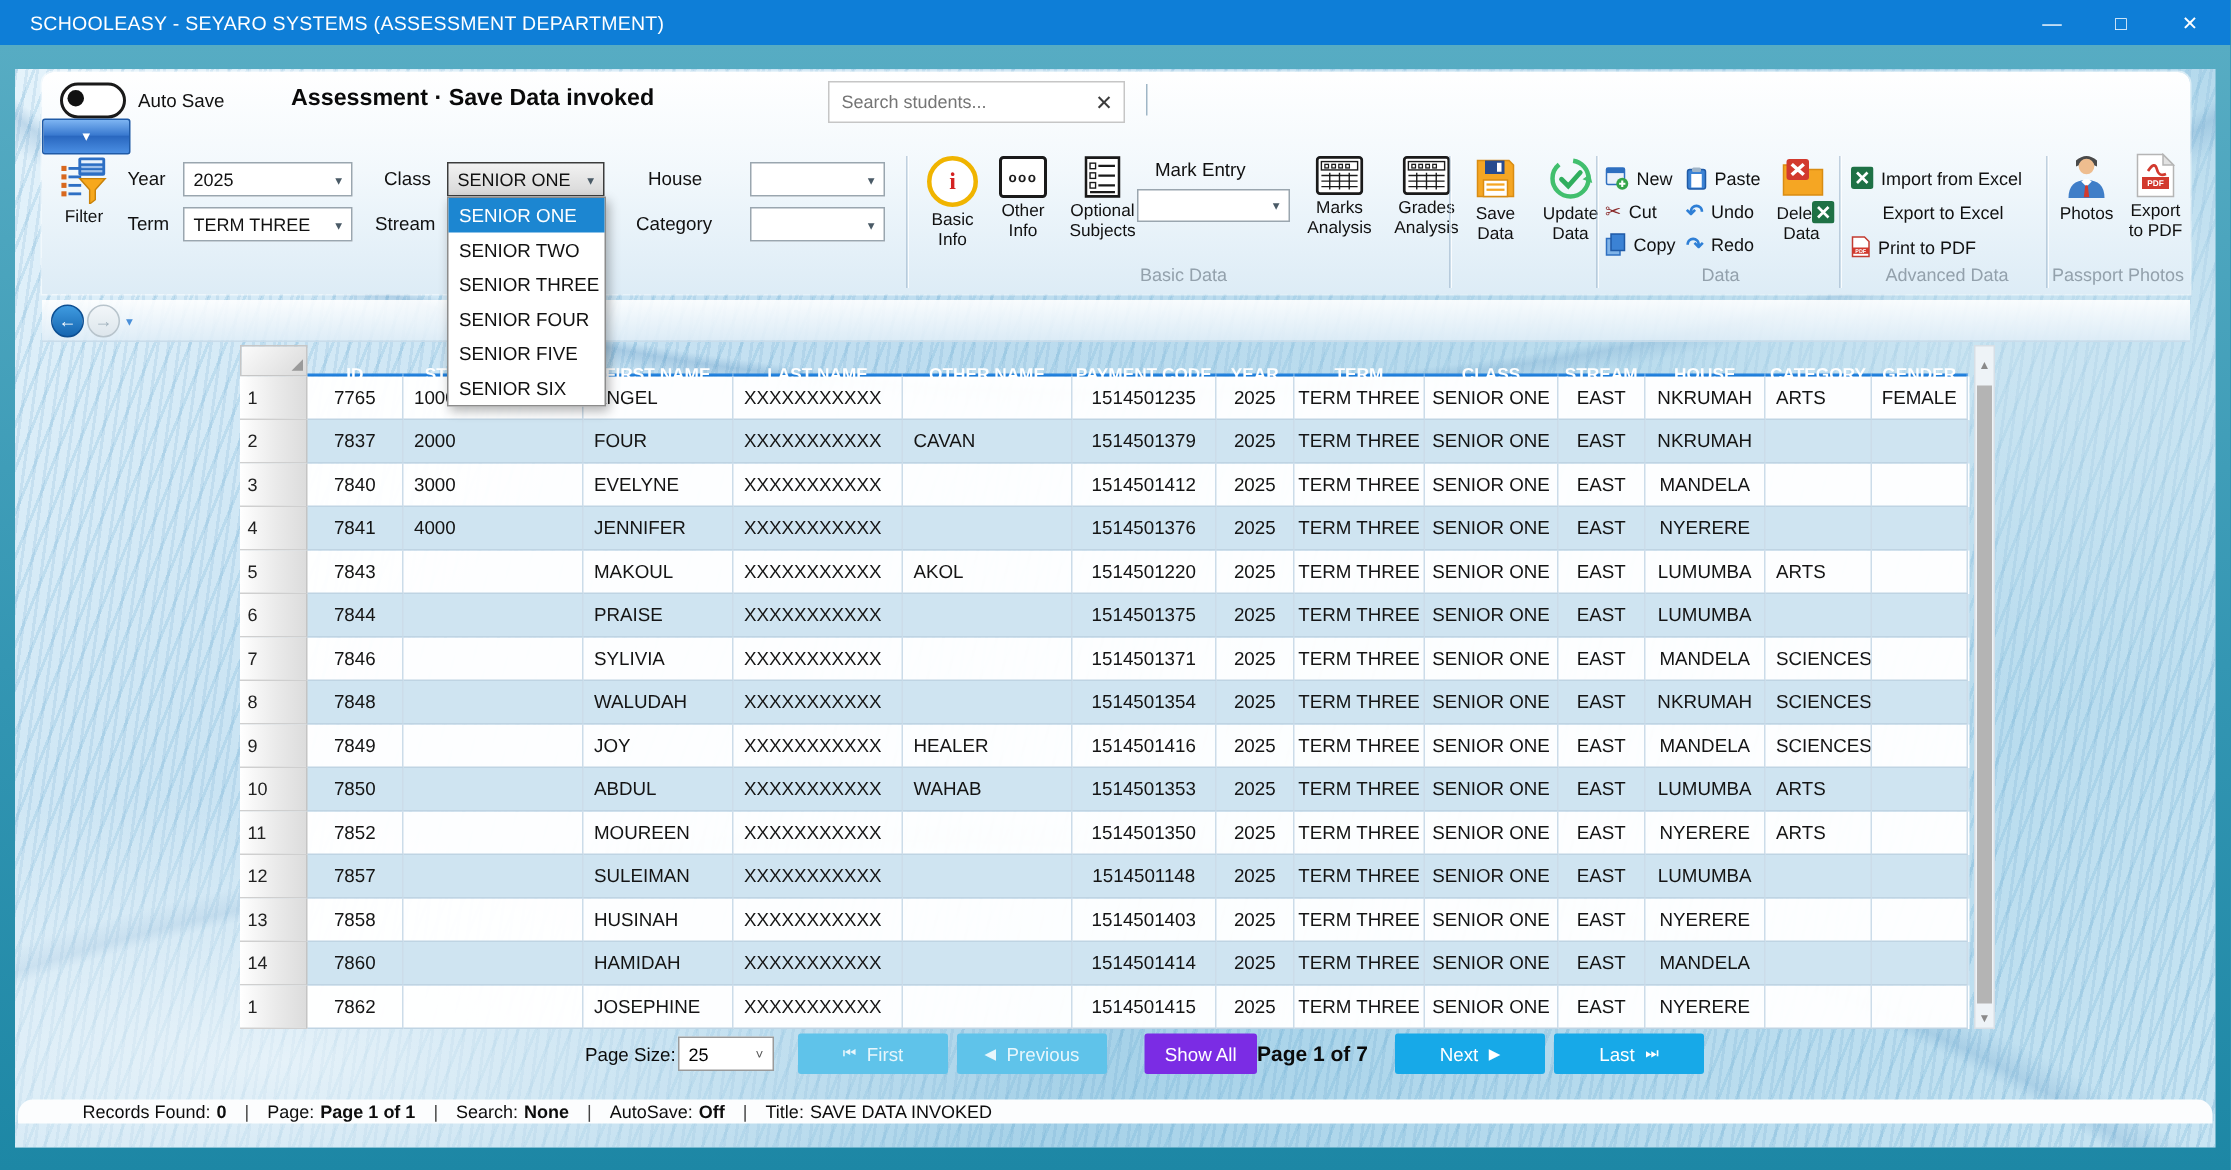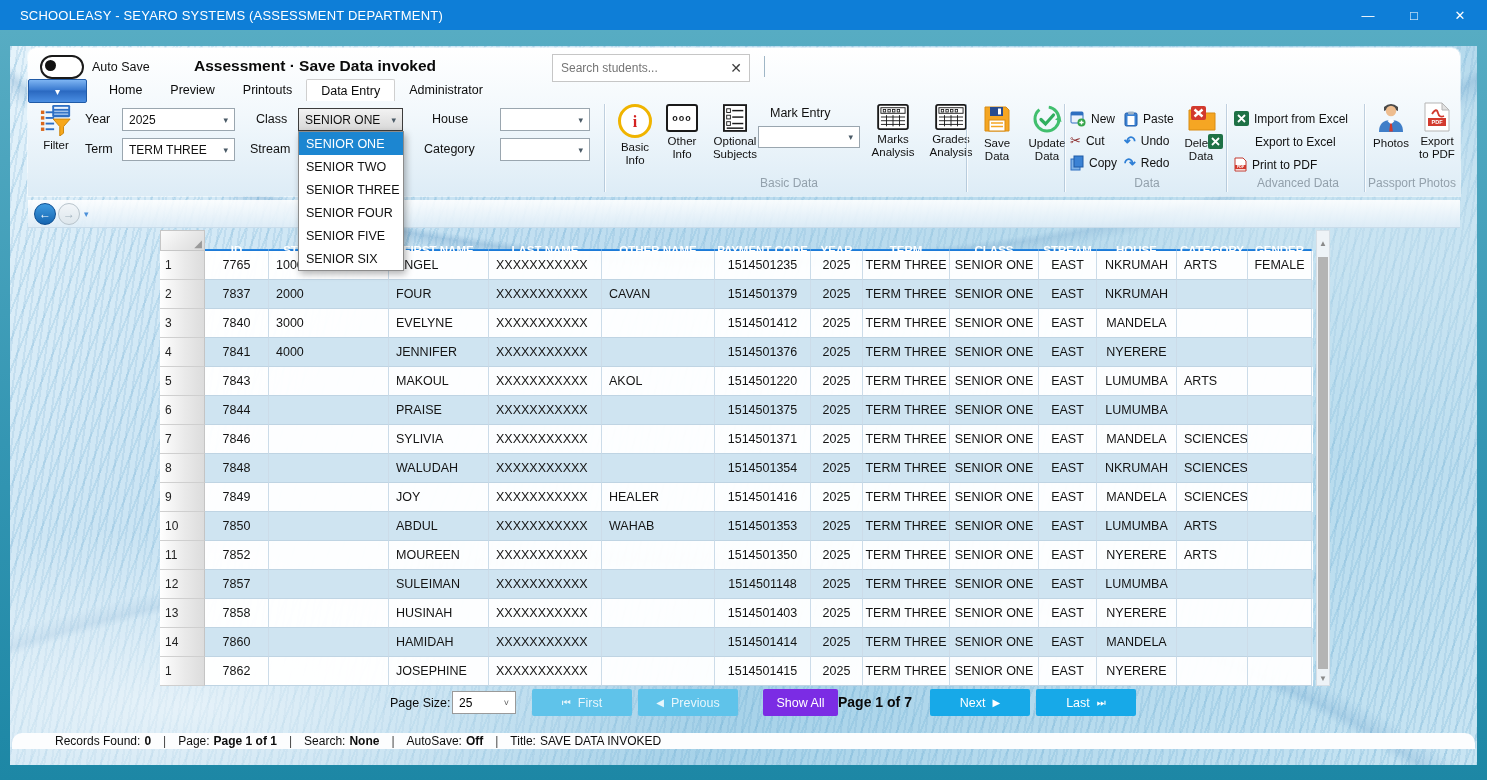--- a/index.html
+++ b/index.html
@@ -147,27 +147,20 @@
   <span class="heading">Assessment · Save Data invoked</span>
   <div class="searchbox">
     <input placeholder="Search students..." style="">
     <span class="clear">✕</span>
   </div>
   <div class="tb-sep"></div>
 
   <div class="file-btn">
     <span class="glyph">▾</span>
   </div>
-  <div class="tabstrip">
-    <div class="tab">Home</div>
-    <div class="tab">Preview</div>
-    <div class="tab">Printouts</div>
-    <div class="tab active">Data Entry</div>
-    <div class="tab">Administrator</div>
-  </div>
 
   <div class="bbtn" style="left:4px;width:48px;justify-content:flex-end;">
     <svg class="glyph" width="32" height="32" viewBox="0 0 34 34">
       <rect x="13" y="1" width="19" height="13" rx="1.5" fill="#2d6fc4"></rect>
       <rect x="15" y="3" width="15" height="2.2" fill="#eaf2fc"></rect>
       <rect x="15" y="7" width="15" height="1.6" fill="#9fc0ea"></rect>
       <rect x="15" y="10" width="15" height="1.6" fill="#9fc0ea"></rect>
       <rect x="1" y="7" width="3.6" height="3.6" fill="#d8681e"></rect>
         <rect x="6" y="7.8" width="9" height="2" fill="#2d6fc4"></rect>
       <rect x="1" y="13" width="3.6" height="3.6" fill="#d8681e"></rect>

